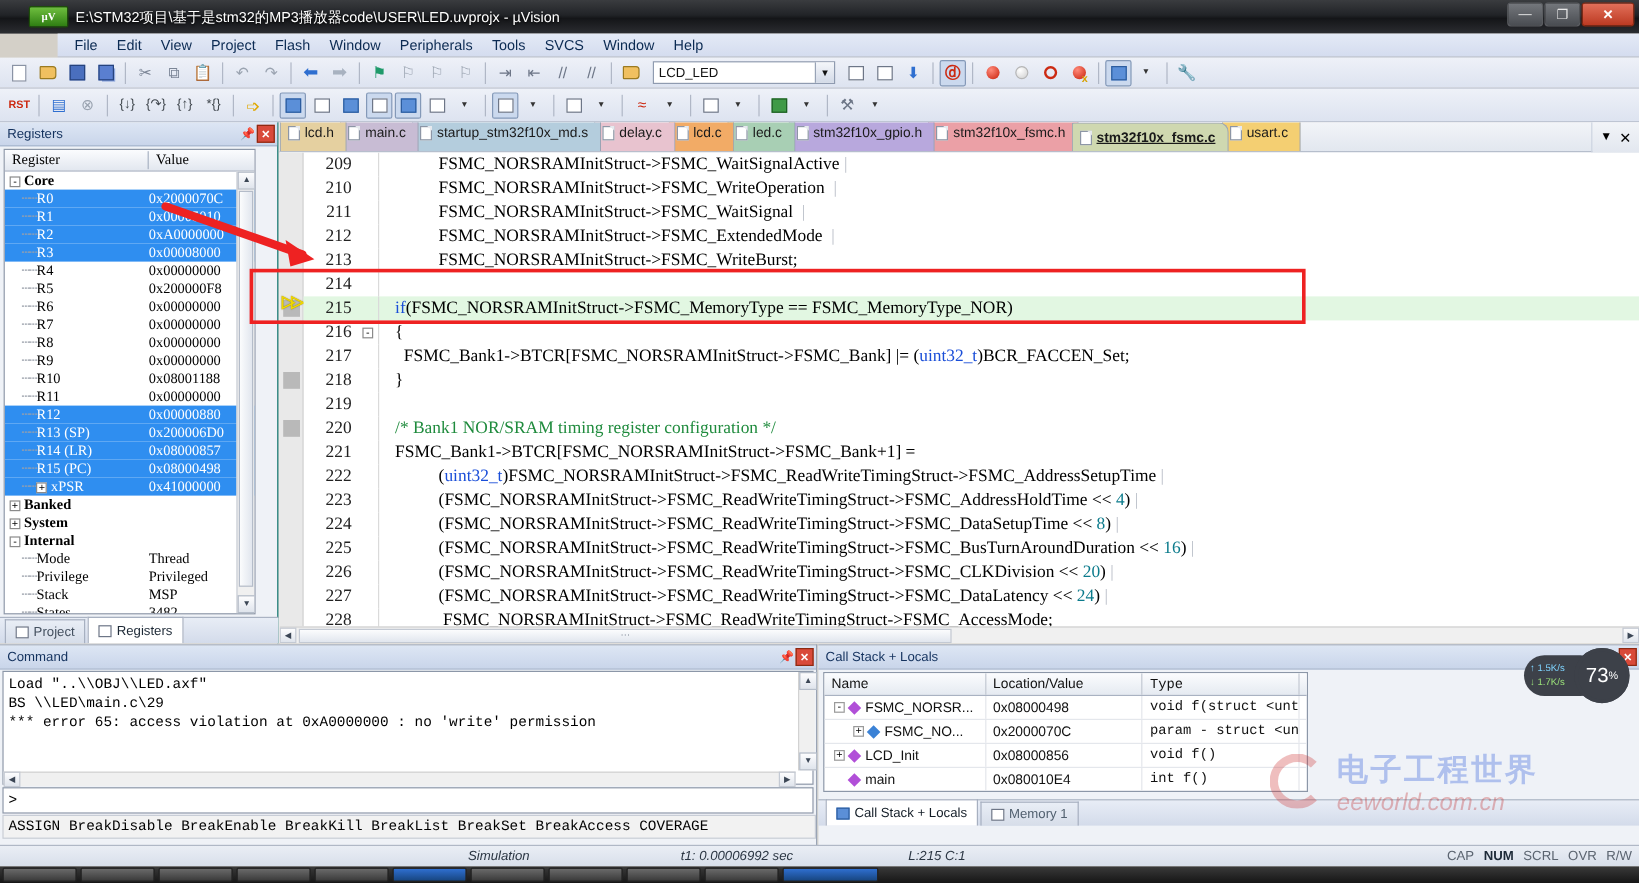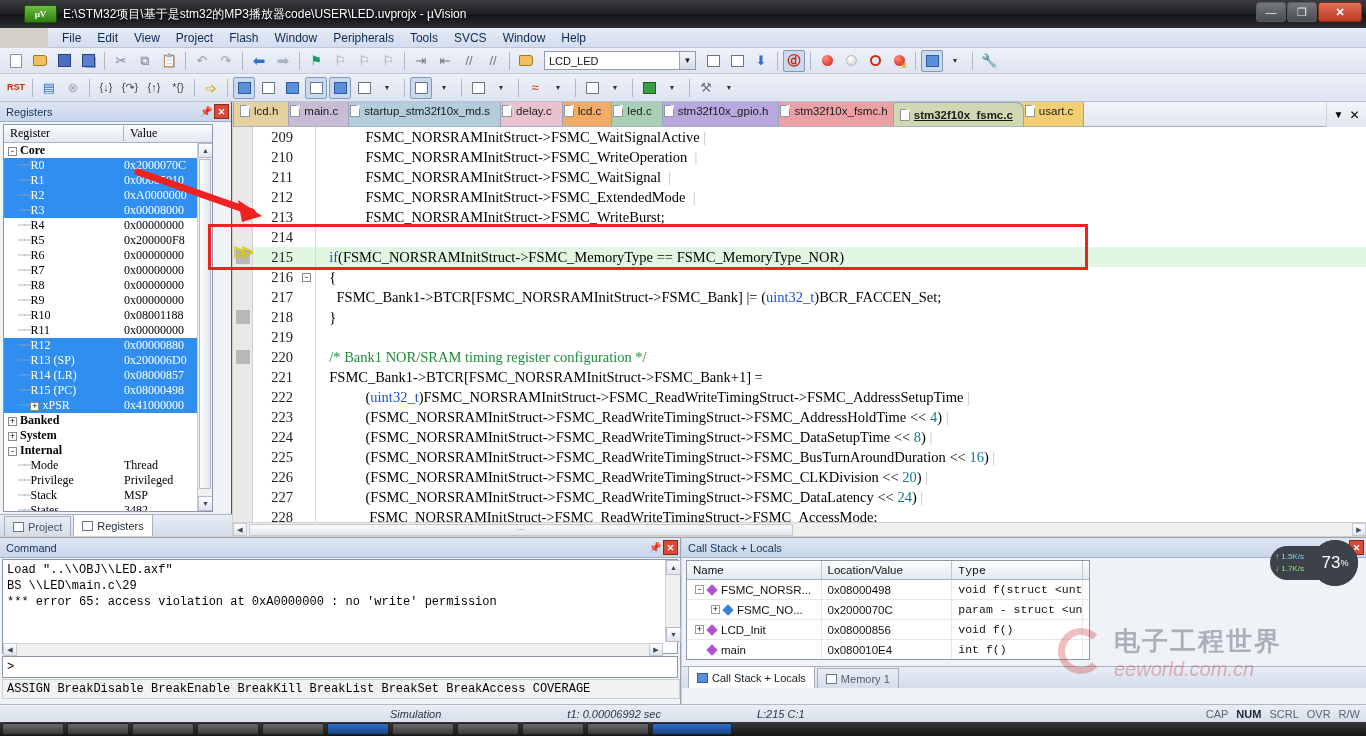--- a/index.html
+++ b/index.html
@@ -350,21 +350,21 @@
   .task-item.blue { background: linear-gradient(to bottom,#2f6fd0,#17457f); }
   .task-item.wide { width:80px; }
 
   
   .watermark {
     position:absolute; right:8px; bottom:22px; width:300px; height:68px;
     z-index:3; pointer-events:none; opacity:0.30;
   }
   .wm-c { position:absolute; left:0; top:6px; width:46px; height:46px; border-radius:50%;
     border:7px solid #cc2b2b; border-right-color:transparent; }
-  .wm-t1 { position:absolute; left:56px; top:2px; font-size:26px; color:#0f172a; font-weight:bold; letter-spacing:2px;}
+  .wm-t1 { position:absolute; left:56px; top:2px; font-size:26px; color:#1d4ed8; font-weight:bold; letter-spacing:2px;}
   .wm-t2 { position:absolute; left:56px; top:36px; font-size:20px; color:#c02020; font-style:italic;}
 </style>
 </head>
 <body>
 
 <div id="app">
 
   <div class="titlebar">
     <div class="title-ico">µV</div>
     <div class="title-text">E:\STM32项目\基于是stm32的MP3播放器code\USER\LED.uvprojx - µVision</div>

